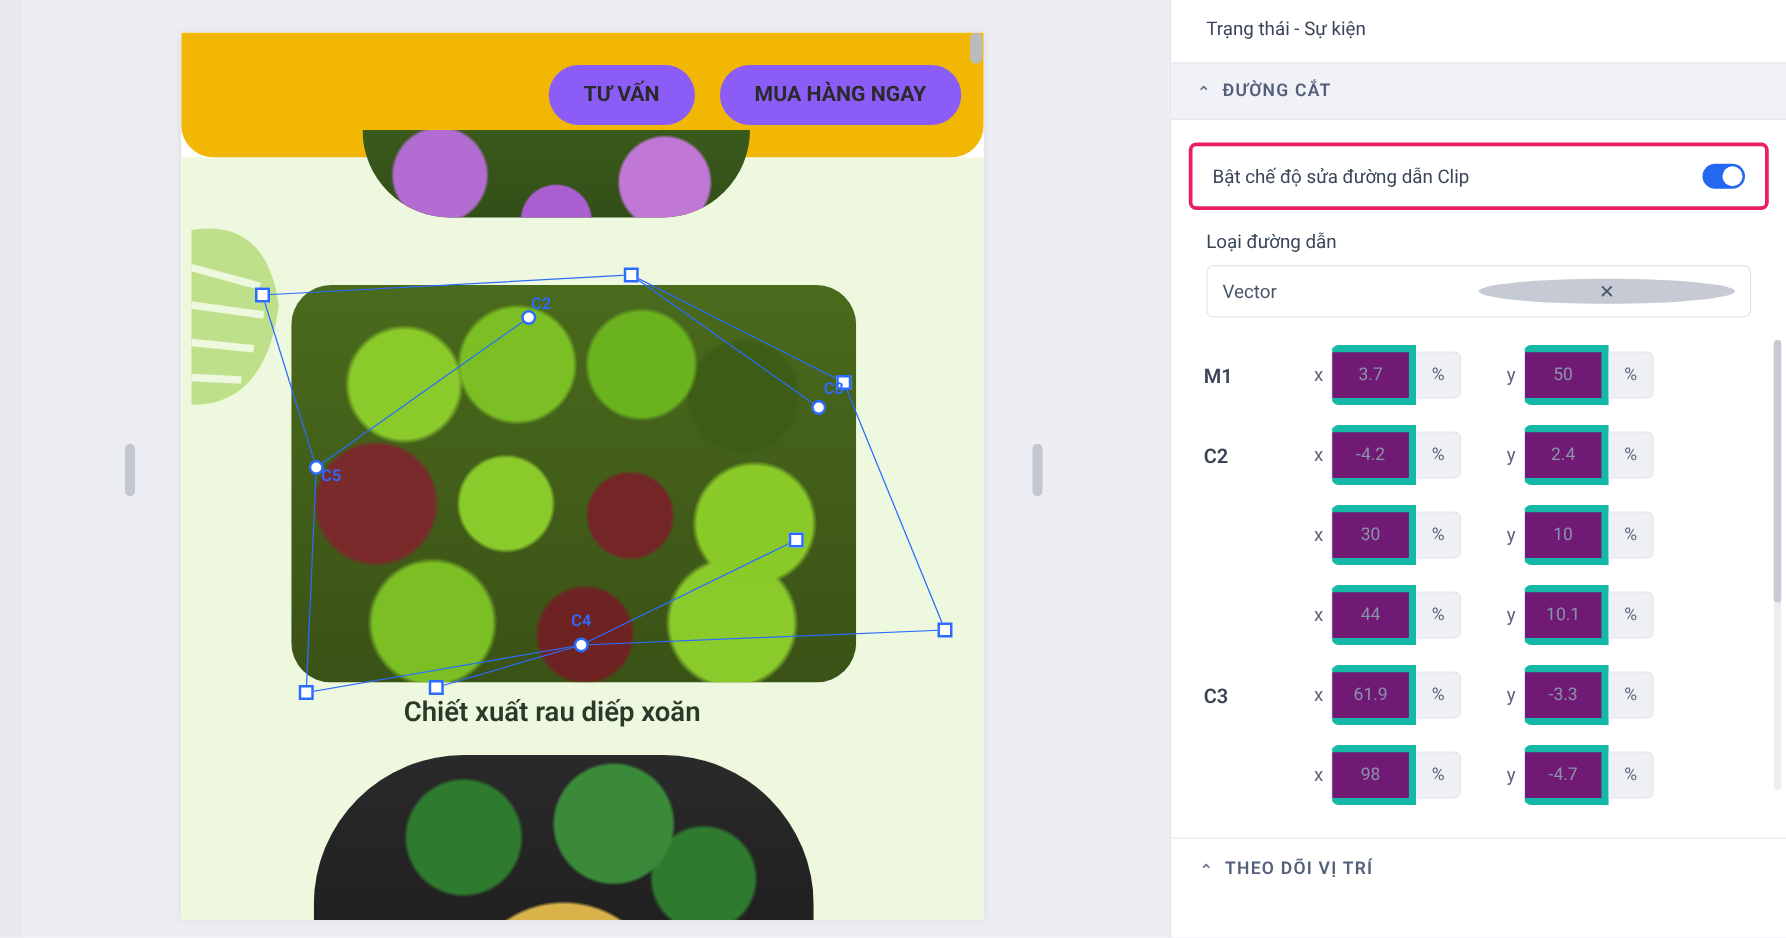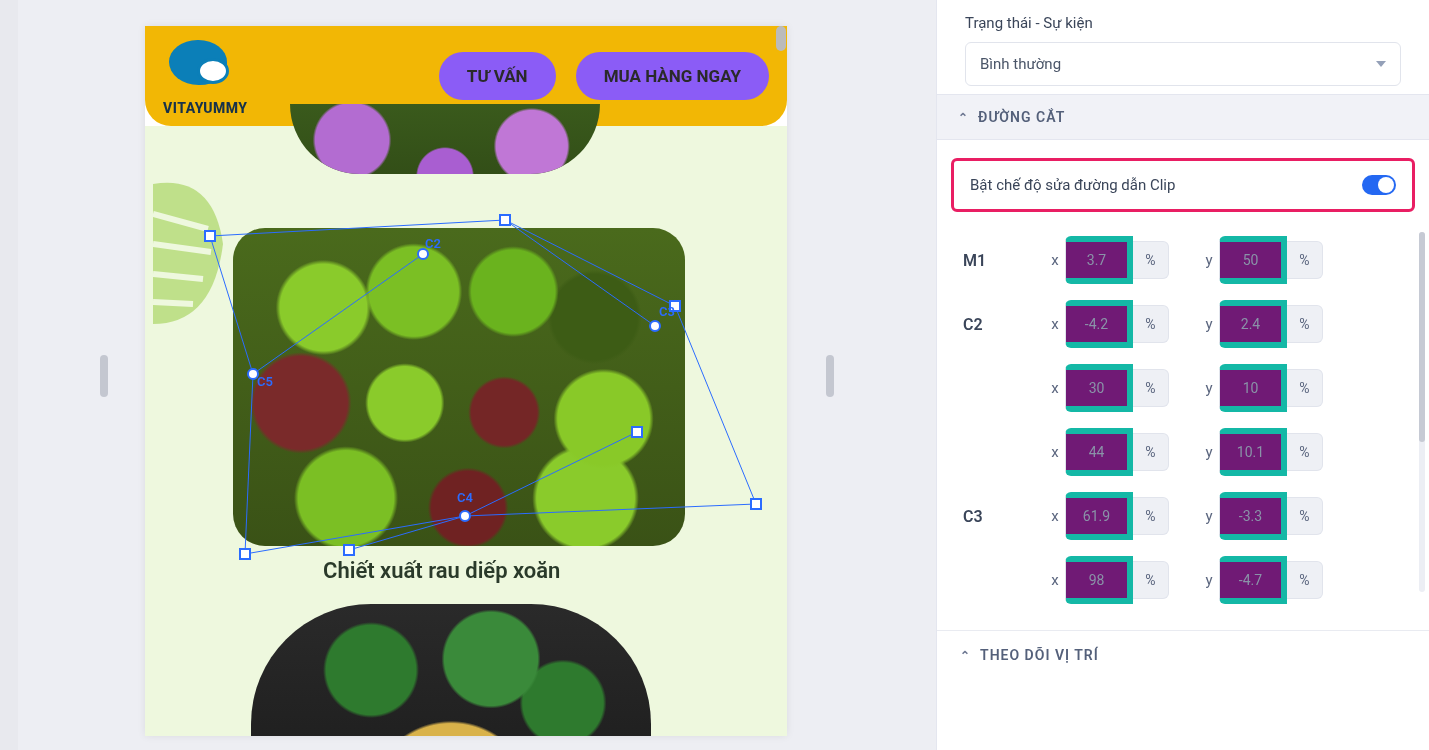--- a/index.html
+++ b/index.html
@@ -105,25 +105,20 @@
   <div class="ruler-v"></div>
   <div class="resize-handle rh-left"></div>
   <div class="resize-handle rh-right"></div>
 
   <div class="canvas-wrap">
     <div class="scroll-v">
         <div class="scroll-thumb"></div>
       </div>
 
     <div class="page-header">
-      <div class="logo">
-        <div class="logo-blob"></div>
-        <div class="logo-blob2"></div>
-        <div class="logo-text"><span>VITA</span><span class="y">YUMMY</span></div>
-      </div>
       <div class="hspacer"></div>
       <button class="hbtn">TƯ VẤN</button>
       <button class="hbtn">MUA HÀNG NGAY</button>
     </div>
 
     <div class="page-body">
       <div class="flower-clip">
           <div class="flower-img"></div>
         </div>
 
@@ -167,36 +162,39 @@
         <div class="ci" style="left:108px;top:248px"></div>
         <div class="lbl" style="left:120px;top:266px">C5</div>
       </div>
     </div>
   </div>
 </div>
 
 <div class="panel">
   <div class="psec">
     <div class="plabel">Trạng thái - Sự kiện</div>
-    <div class="select">
-      <span>Bình thường</span>
-      <span class="caret"></span>
-    </div>
   </div>
 
   <div class="section-head">
     <span class="chev">⌄</span>
     <span>ĐƯỜNG CẮT</span>
   </div>
 
   <div class="hl-box">
     <span class="hl-text">Bật chế độ sửa đường dẫn Clip</span>
     <div class="toggle"></div>
   </div>
 
+  <div class="pathtype">
+    <div class="plabel">Loại đường dẫn</div>
+    <div class="pt-input">
+      <span>Vector</span>
+      <span class="clear">✕</span>
+    </div>
+  </div>
 
   <div class="coords" id="coords">
     <div class="vscroll">
         <div class="vscroll-thumb"></div>
       </div>
   <div class="crow">
         <div class="cname">M1</div>
         <div class="cax">x</div>
         <div class="cval">3.7</div>
         <div class="cunit">%</div>

